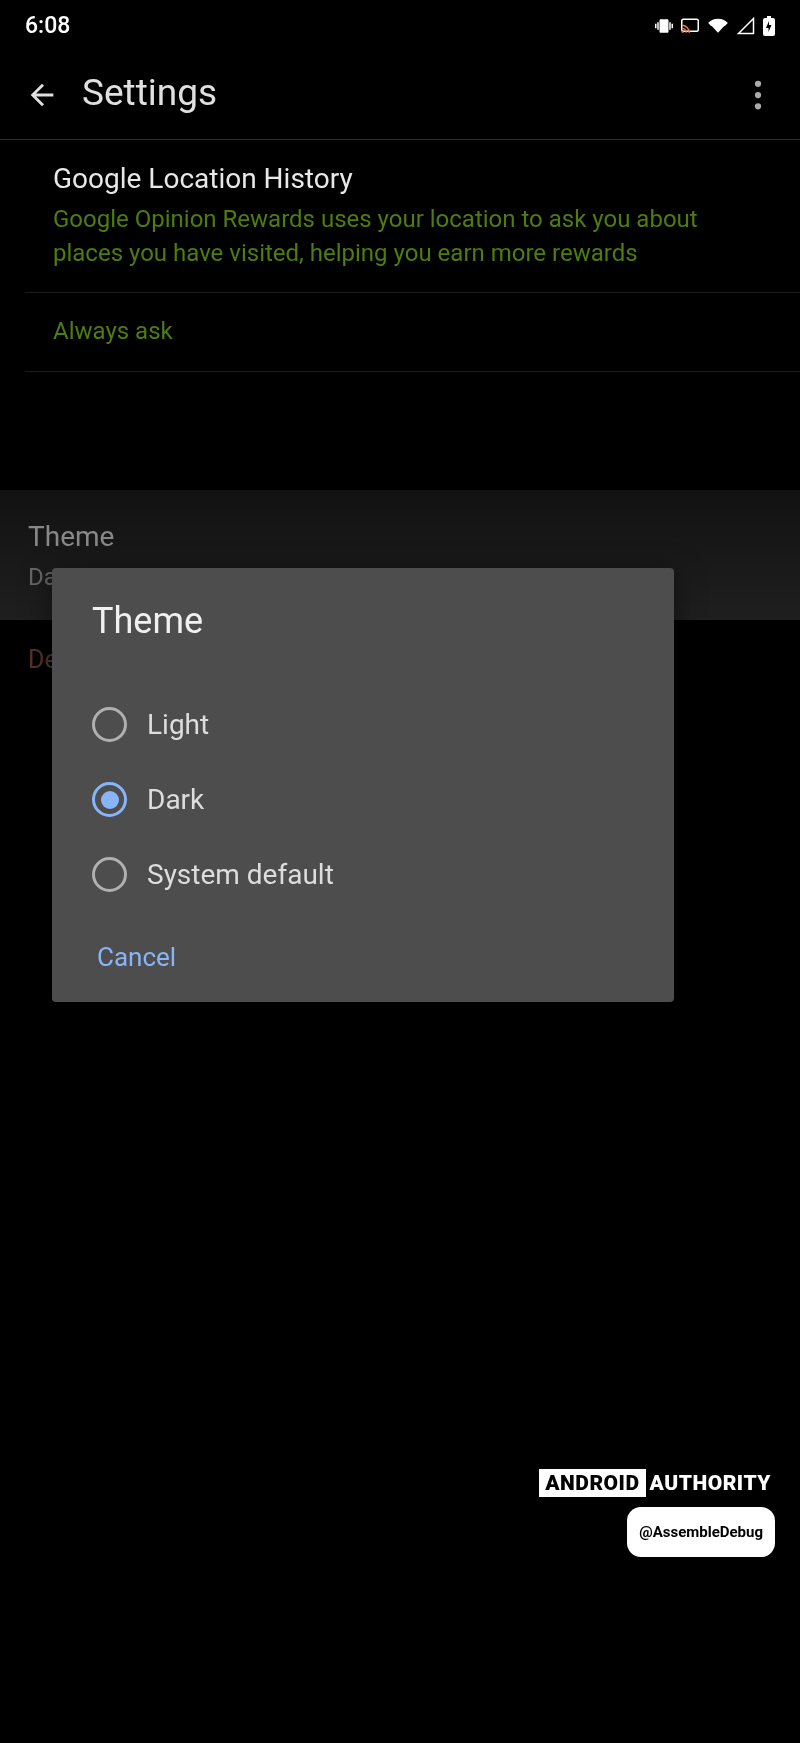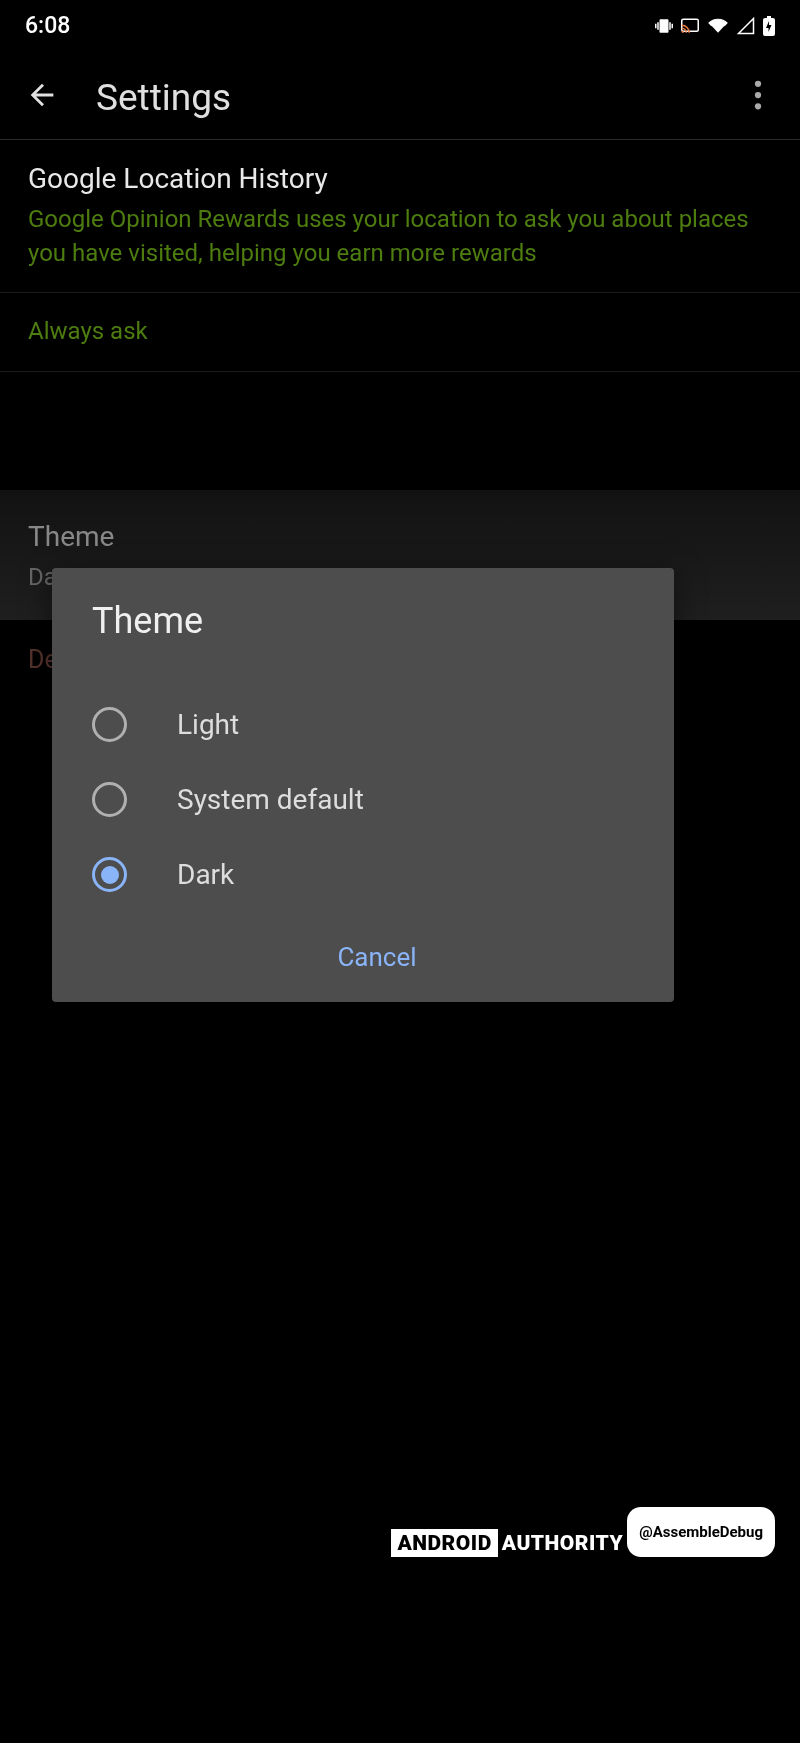--- a/index.html
+++ b/index.html
@@ -28,23 +28,23 @@
     .status-icons {
       display: flex;
       align-items: center;
       gap: 7px;
     }
     .status-icons svg {
       fill: #fff;
     }
     .app-bar {
       display: flex;
-      align-items: flex-end;
+      align-items: flex-start;
       padding: 20px 18px;
-      gap: 30px;
+      gap: 16px;
     }
     .back-arrow {
       width: 48px;
       height: 48px;
       display: flex;
       align-items: center;
       justify-content: center;
     }
     .app-title {
       font-size: 37px;
@@ -60,20 +60,21 @@
       justify-content: center;
     }
     .divider {
       height: 1px;
       background: #2a2a2a;
       margin: 0;
     }
     .settings-item {
       padding: 22px 28px;
       border-bottom: 1px solid #1a1a1a;
+      margin-left: 25px;
     }
     .settings-title {
       font-size: 28px;
       color: #e8e8e8;
       margin-bottom: 8px;
       font-weight: 400;
     }
     .settings-subtitle {
       font-size: 24px;
       color: #4d7c0f;
@@ -107,21 +108,21 @@
     .dialog-title {
       font-size: 36px;
       font-weight: 400;
       color: #f0f0f0;
       padding: 0 40px 45px 40px;
     }
     .radio-option {
       display: flex;
       align-items: center;
       padding: 20px 40px;
-      gap: 50px;
+      gap: 20px;
     }
     .radio-btn {
       width: 35px;
       height: 35px;
       border: 3px solid #b0b0b0;
       border-radius: 50%;
       display: flex;
       align-items: center;
       justify-content: center;
       flex-shrink: 0;
@@ -135,38 +136,38 @@
       height: 18px;
       background: #8ab4f8;
       border-radius: 50%;
     }
     .radio-label {
       font-size: 28px;
       color: #ddd;
     }
     .dialog-actions {
       display: flex;
-      justify-content: center;
+      justify-content: flex-start;
       padding: 30px 45px 15px 45px;
-      margin-left: 28px;
     }
     .cancel-btn {
       font-size: 26px;
       color: #8ab4f8;
       background: none;
       border: none;
       cursor: pointer;
     }
     .watermark {
       position: absolute;
       bottom: 186px;
       right: 25px;
       display: flex;
-      flex-direction: row;
+      flex-direction: column;
       align-items: flex-end;
+      gap: 10px;
       justify-content: flex-end;
     }
     .wm-top {
       display: flex;
       font-weight: 900;
       font-size: 21px;
       letter-spacing: 0.5px;
     }
     .wm-android {
       background: #fff;
@@ -264,27 +265,27 @@
 
 <div class="dialog">
   <div class="dialog-title">Theme</div>
 
   <div class="radio-option">
     <div class="radio-btn"></div>
     <div class="radio-label">Light</div>
   </div>
 
   <div class="radio-option">
+    <div class="radio-btn selected"></div>
+    <div class="radio-label">Dark</div>
+  </div>
+
+  <div class="radio-option">
     <div class="radio-btn"></div>
     <div class="radio-label">System default</div>
-  </div>
-
-  <div class="radio-option">
-    <div class="radio-btn selected"></div>
-    <div class="radio-label">Dark</div>
   </div>
 
   <div class="dialog-actions">
     <button class="cancel-btn">Cancel</button>
   </div>
 </div>
 
 <div class="watermark">
   <div class="wm-top">
     <span class="wm-android">ANDROID</span>

